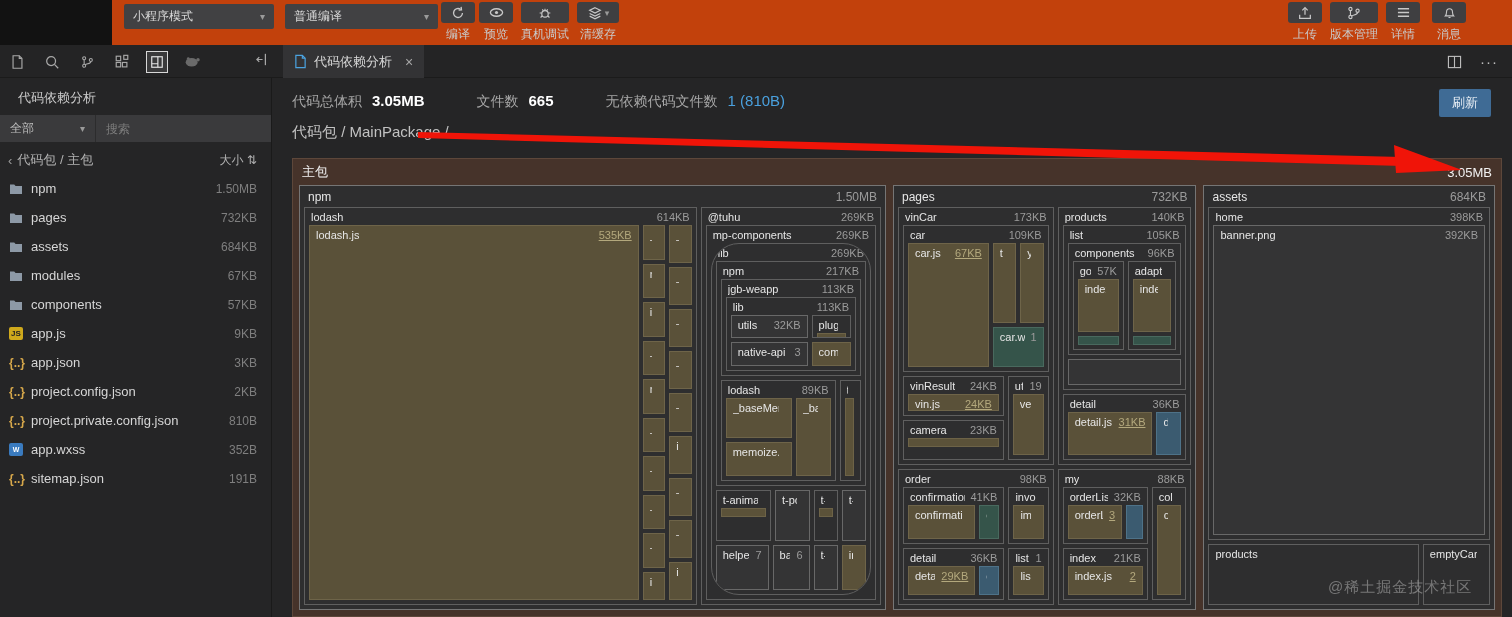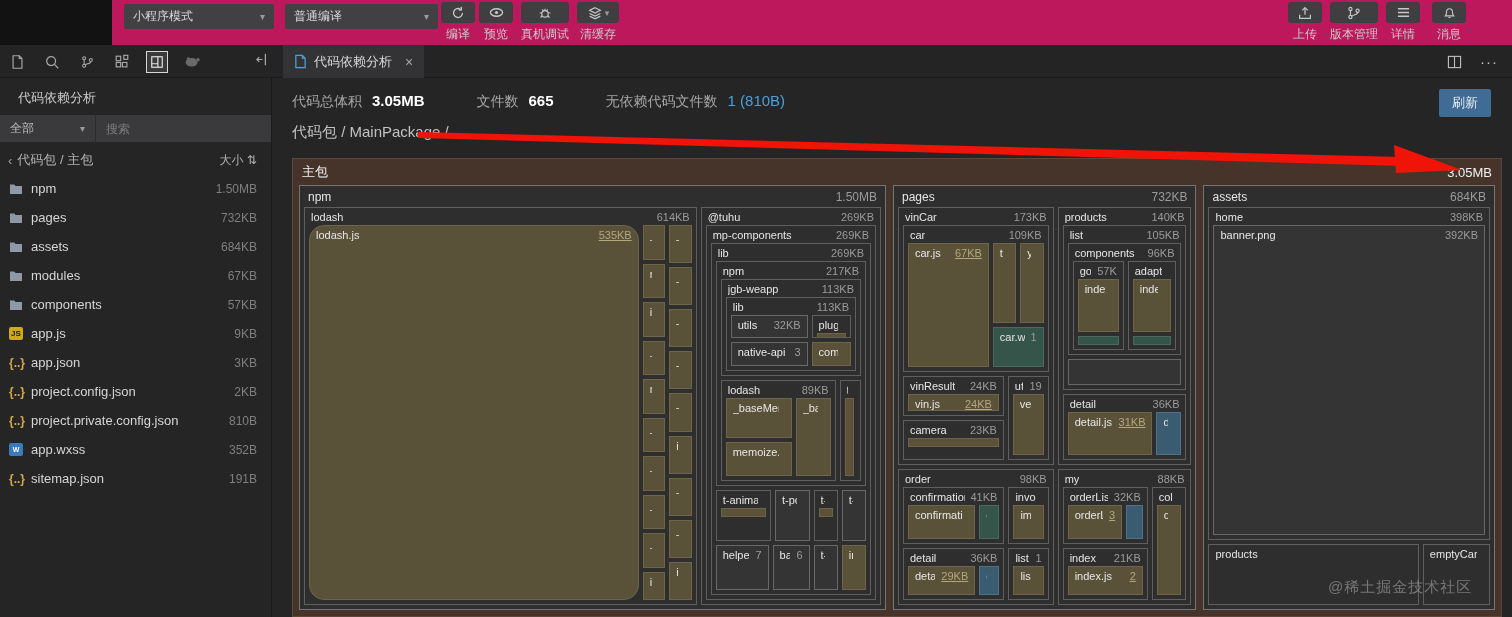--- a/index.html
+++ b/index.html
@@ -3,21 +3,21 @@
 <meta charset="utf-8">
 <style>
   * { box-sizing: border-box; }
   html,body { margin:0; padding:0; }
   body {
     width:1512px; height:617px; overflow:hidden; position:relative;
     background:#222223; font-family:"Liberation Sans", sans-serif;
     -webkit-font-smoothing:antialiased;
   }
   
-  .toolbar { position:absolute; top:0; left:0; width:1512px; height:45px; background:#be185d; }
+  .toolbar { position:absolute; top:0; left:0; width:1512px; height:45px; background:#c2410c; }
   .toolbar-black { position:absolute; left:0; top:0; width:112px; height:45px; background:#121212; }
   .dd { position:absolute; top:4px; height:25px; background:#414143; color:#d8d8d8;
         font-size:12px; display:flex; align-items:center; padding:0 9px; border-radius:2px; cursor:pointer; }
   .dd .caret { margin-left:auto; color:#9a9a9a; font-size:10px; }
   .dd-mode { left:124px; width:150px; }
   .dd-compile { left:285px; width:153px; }
   .tb-act { position:absolute; top:2px; display:flex; flex-direction:column; align-items:center; color:#c9c9c9; font-size:12px; cursor:pointer; }
   .tb-act .ic { width:34px; height:21px; background:#3f3f41; border-radius:3px; display:flex; align-items:center; justify-content:center; }
   .tb-act .lbl { margin-top:3px; white-space:nowrap; }
   svg.sic { display:block; }
@@ -368,21 +368,21 @@
             <span style="overflow: hidden; text-overflow: clip;">npm</span>
             <span class="tm-size">1.50MB</span>
           </div>
           <div class="tm-ch row">
             <div class="tm-dir lvl1" style="flex: 390 1 0%;">
               <div class="tm-head">
                 <span style="overflow: hidden; text-overflow: clip;">lodash</span>
                 <span class="tm-size">614KB</span>
               </div>
               <div class="tm-ch row">
-                <div class="tm-leaf olive" style="flex: 335 1 0%; border-radius: 15px;">
+                <div class="tm-leaf olive" style="flex: 335 1 0%;">
                   <div class="tm-head">
                     <span style="overflow: hidden; text-overflow: clip;">lodash.js</span>
                     <span class="tm-size">535KB</span>
                   </div>
                 </div>
                 <div class="tm-group col" style="flex: 23 1 0%;">
                   <div class="tm-leaf olive" style="flex: 1 1 0%;">
                     <div class="tm-head">
                       <span style="overflow: hidden; text-overflow: clip;">_ba</span>
                       <span class="tm-size"></span>
@@ -506,21 +506,21 @@
                 <span style="overflow: hidden; text-overflow: clip;">@tuhu</span>
                 <span class="tm-size">269KB</span>
               </div>
               <div class="tm-ch col">
                 <div class="tm-dir lvl2" style="flex: 1 1 0%;">
                   <div class="tm-head">
                     <span style="overflow: hidden; text-overflow: clip;">mp-components</span>
                     <span class="tm-size">269KB</span>
                   </div>
                   <div class="tm-ch col">
-                    <div class="tm-dir lvl3" style="flex: 1 1 0%;">
+                    <div class="tm-dir lvl3" style="flex: 1 1 0%; border-radius: 28px;">
                       <div class="tm-head">
                         <span style="overflow: hidden; text-overflow: clip;">lib</span>
                         <span class="tm-size">269KB</span>
                       </div>
                       <div class="tm-ch col">
                         <div class="tm-dir lvl4" style="flex: 5 1 0%;">
                           <div class="tm-head">
                             <span style="overflow: hidden; text-overflow: clip;">npm</span>
                             <span class="tm-size">217KB</span>
                           </div>

